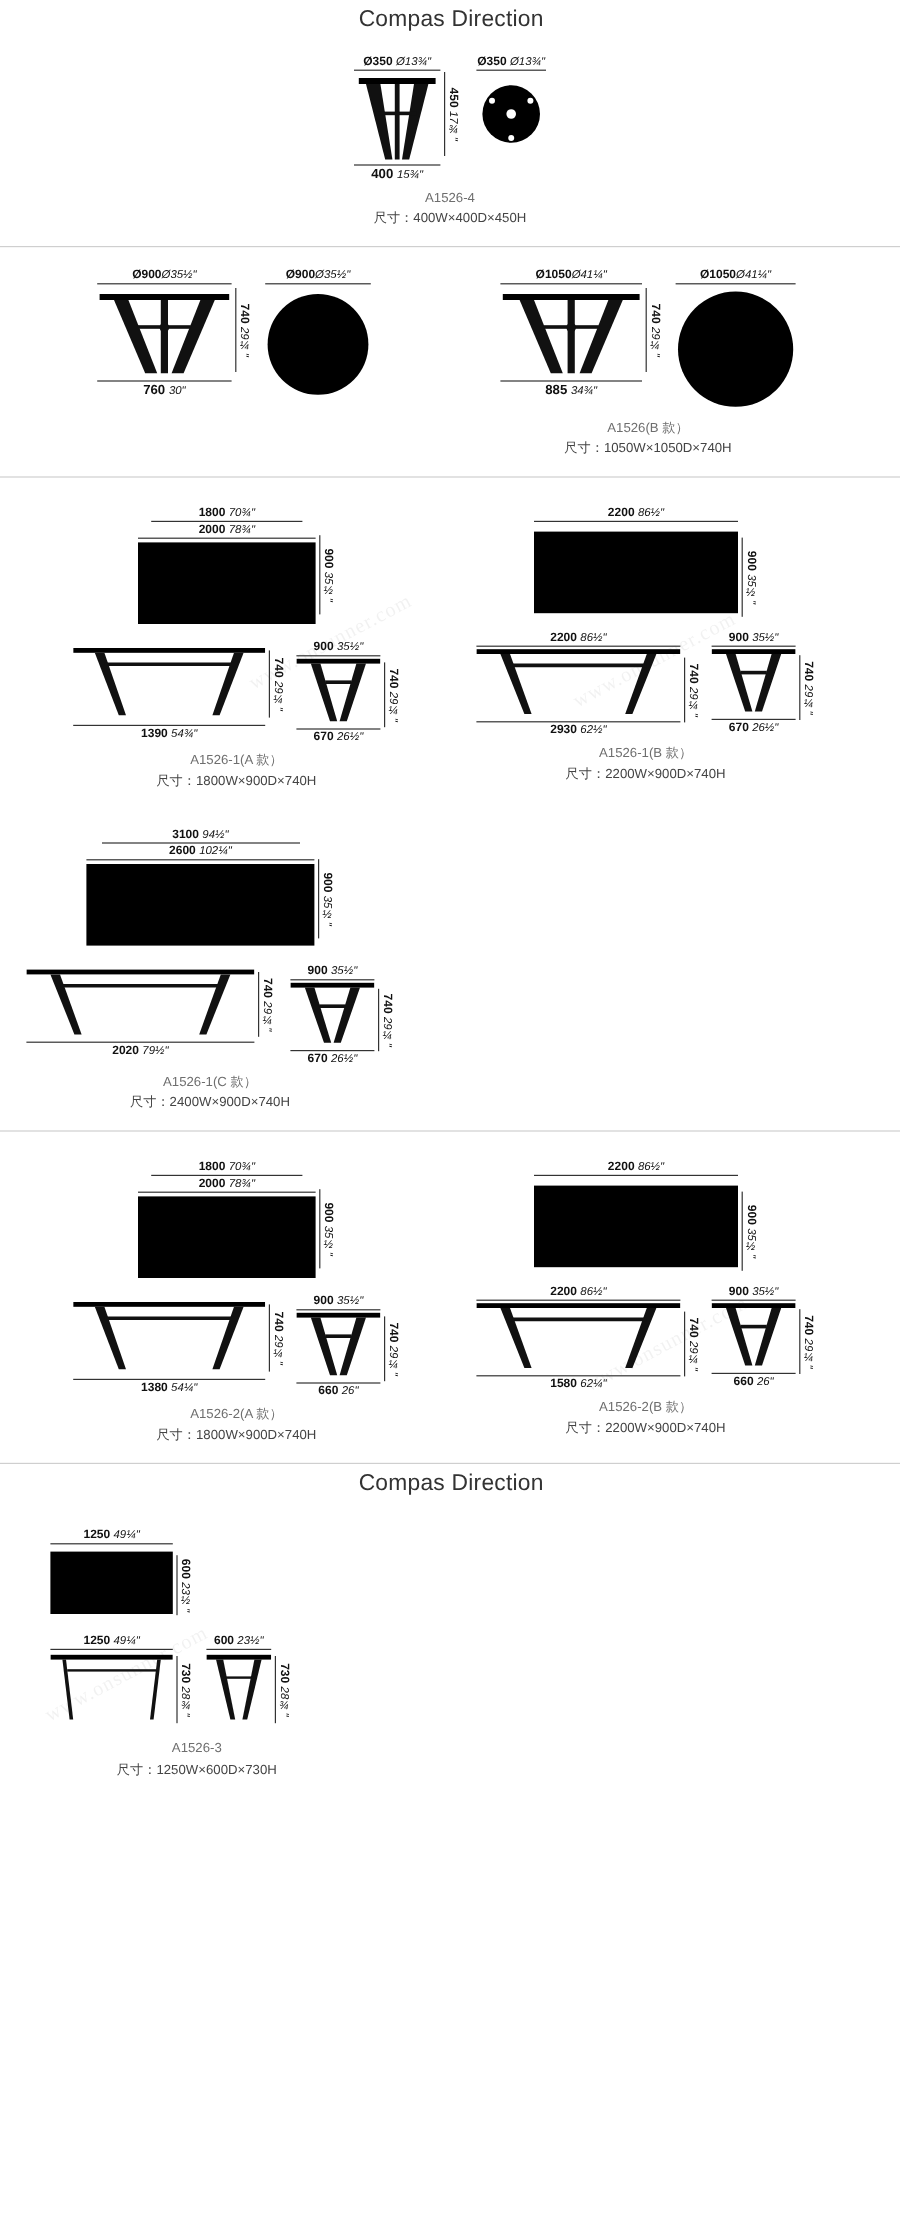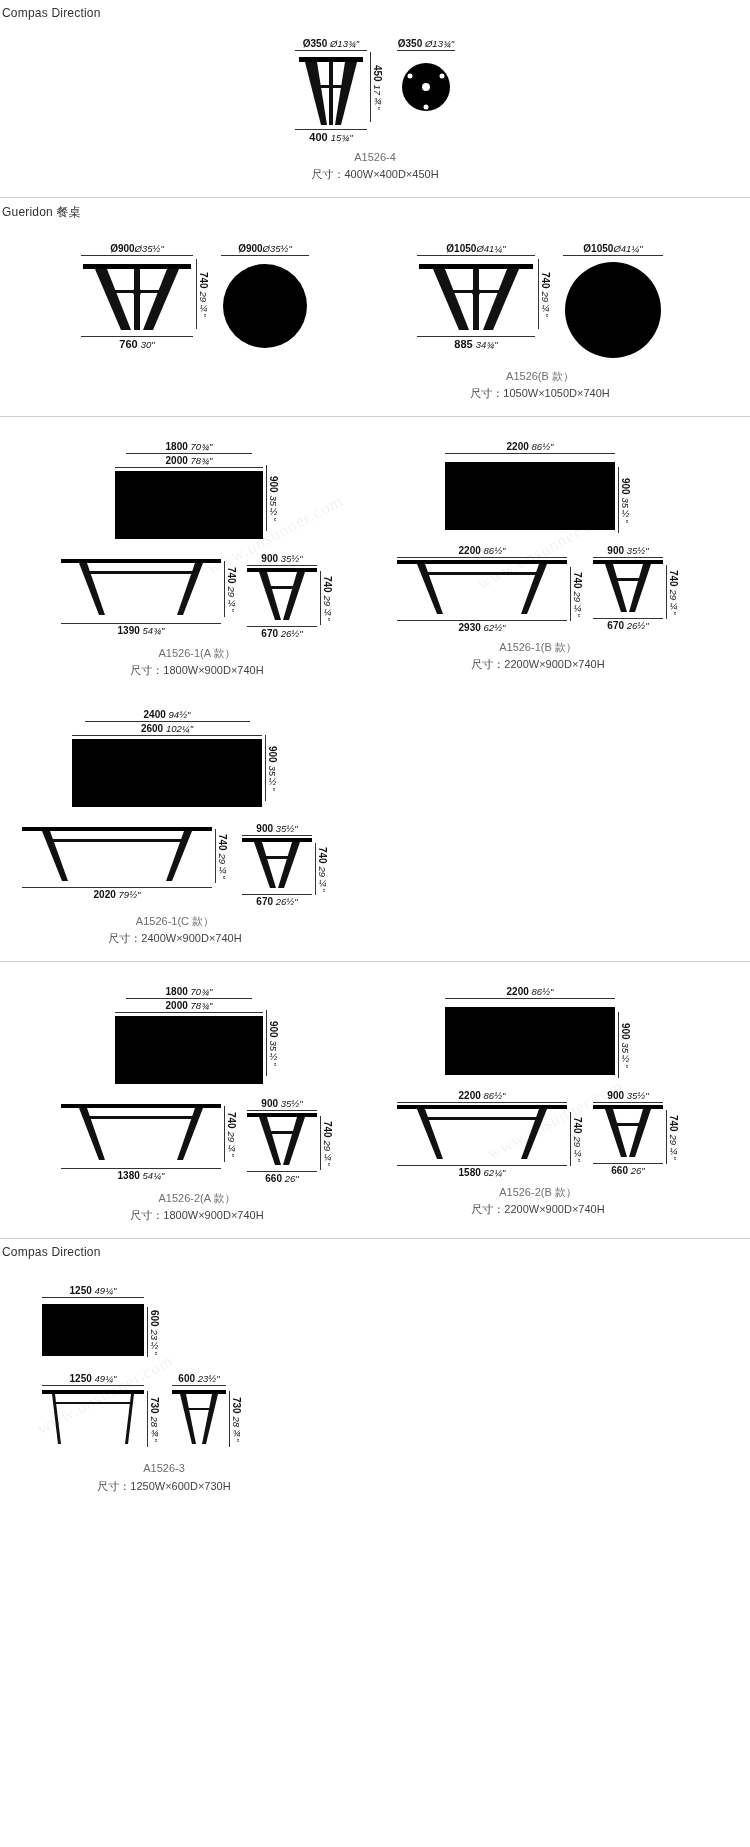--- a/index.html
+++ b/index.html
@@ -14,24 +14,25 @@
     position: relative;
     margin: 0 auto;
     background: #fff;
   }
   .section {
     border-bottom: 1px solid #cfcfcf;
     padding: 0 0 14px 0;
     position: relative;
   }
   .section-title {
-    font-size: 12px;
+    font-size: 19px;
     color: #333;
     padding: 6px 0 4px 2px;
     letter-spacing: .2px;
+    text-align: center;
   }
   .row {
     display: flex;
     justify-content: center;
     align-items: flex-start;
     gap: 0px;
   }
   .block {
     position: relative;
     padding: 4px 6px 0 6px;
@@ -174,21 +175,20 @@
 
         <div class="caption">
           <div class="code">A1526-4</div>
           <div class="dims">尺寸：400W×400D×450H</div>
         </div>
       </div>
     </div>
   </div>
 
   <div class="section">
-    <div class="section-title">Gueridon 餐桌</div>
 
     <div class="row" style="margin-top:14px; gap:30px;">
 
       <div class="block" style="width:300px;">
         <div style="display:flex; justify-content:center; gap:12px; align-items:flex-start;">
           <div style="display:flex; align-items:flex-start;">
             <div>
               <div class="topdim">
                 <div class="dim lbl"><span>Ø900</span><span class="imp">Ø35½"</span></div>
                 <div class="bar" style="width:112px;"></div>
@@ -411,21 +411,21 @@
           <div class="dims">尺寸：2200W×900D×740H</div>
         </div>
       </div>
     </div>
 
     <div class="row" style="margin-top:26px; justify-content:flex-start; padding-left:10px;">
       <div class="block" style="width:330px;">
         <div style="display:flex; justify-content:center; align-items:flex-start;">
           <div>
             <div class="topdim">
-              <div class="dim lbl"><span>2400</span> <span class="imp">94½"</span></div>
+              <div class="dim lbl"><span>3100</span> <span class="imp">94½"</span></div>
               <div class="bar" style="width:165px;"></div>
             </div>
             <div class="topdim" style="margin-top:1px;">
               <div class="dim lbl"><span>2600</span> <span class="imp">102¼"</span></div>
               <div class="bar" style="width:190px;"></div>
             </div>
             <div class="solid" style="width:190px; height:68px; margin-top:3px;"></div>
           </div>
           <div class="vdim" style="margin-left:3px; margin-top:26px;">
             <div class="bar" style="height:66px;"></div>

